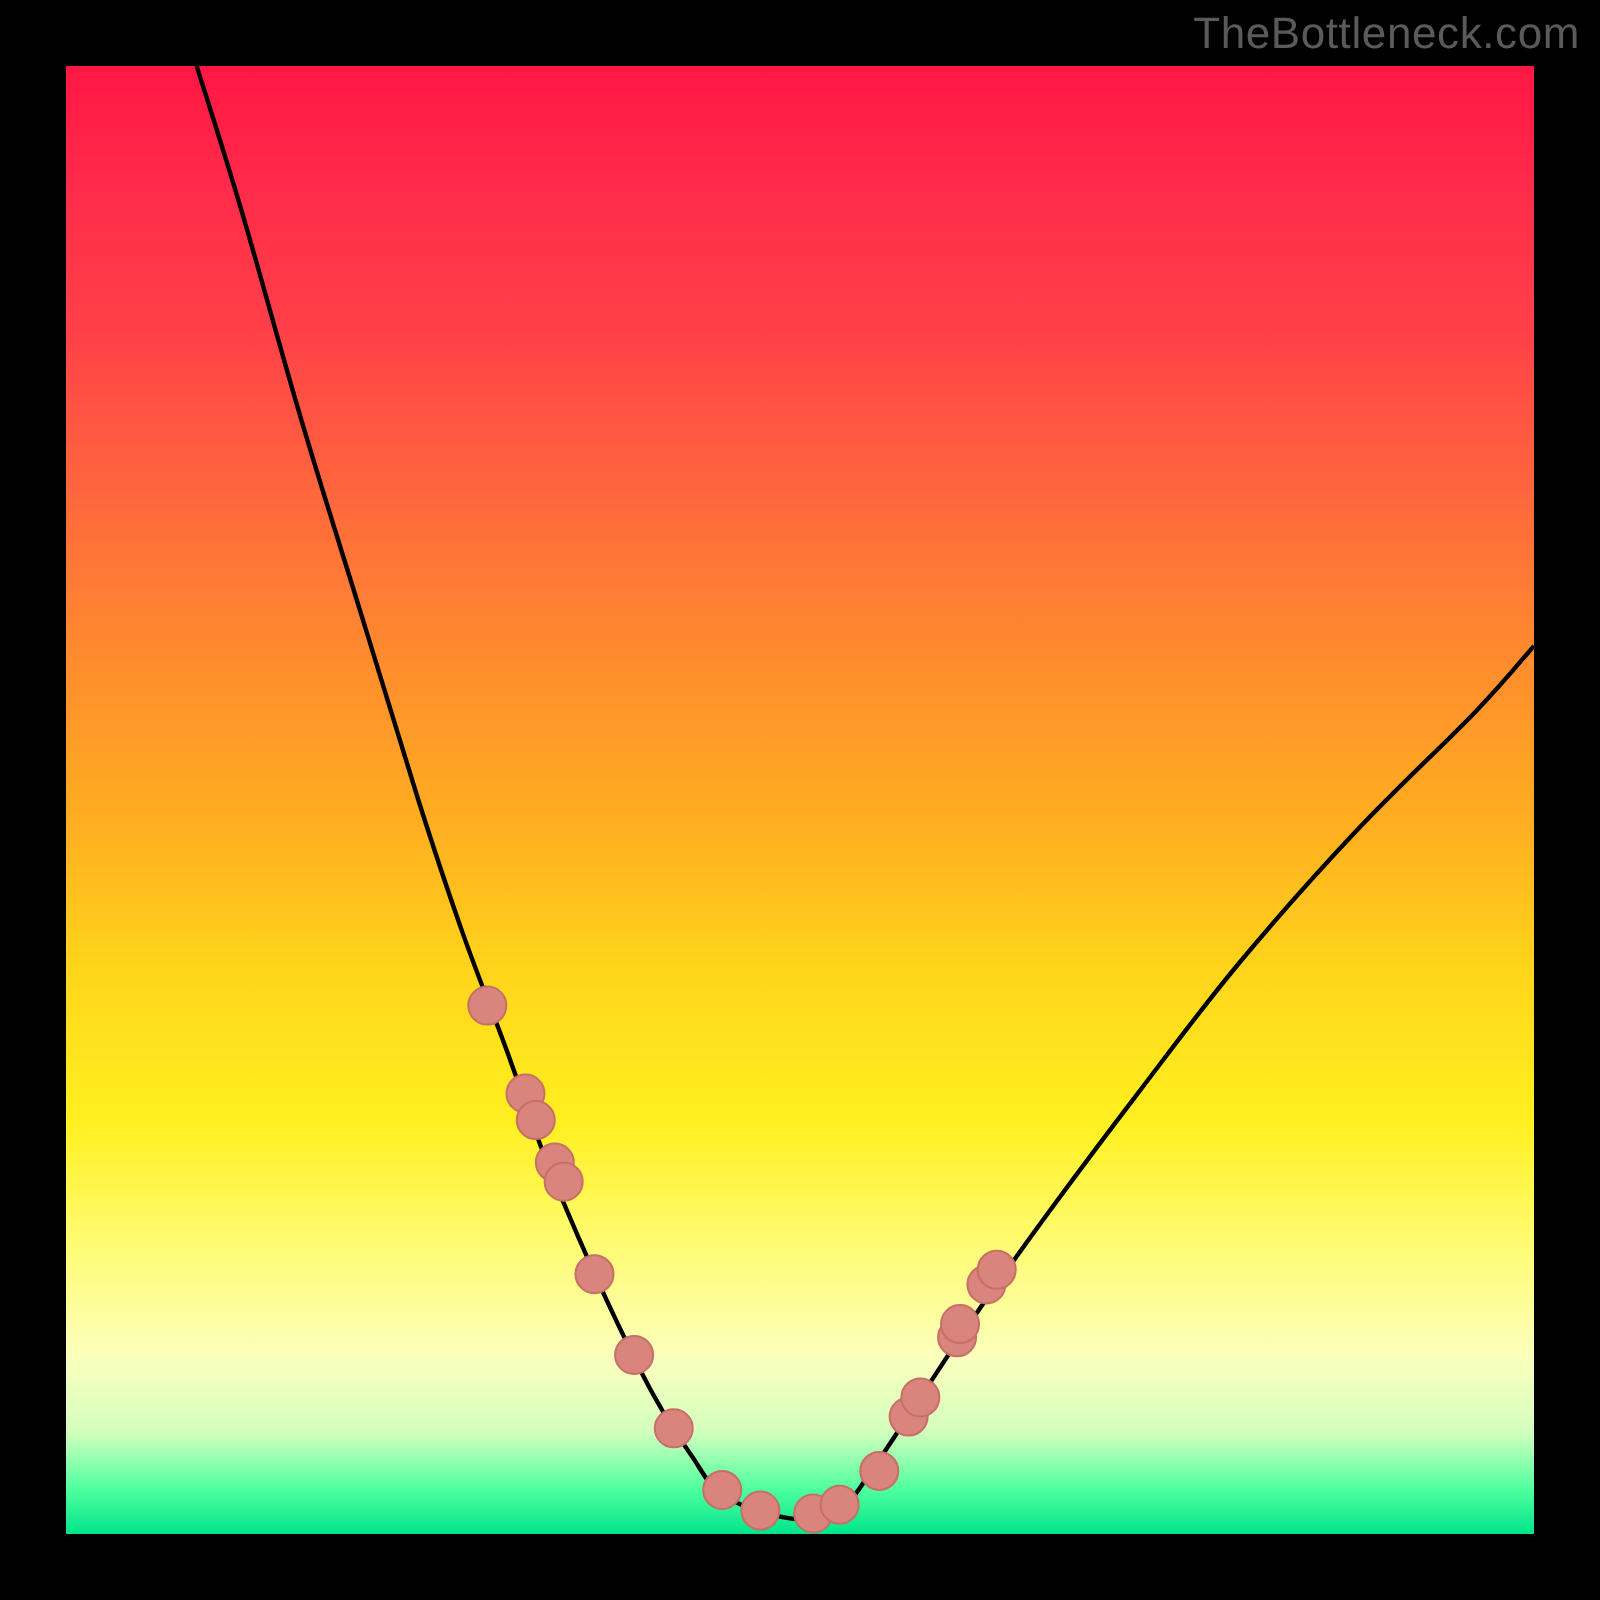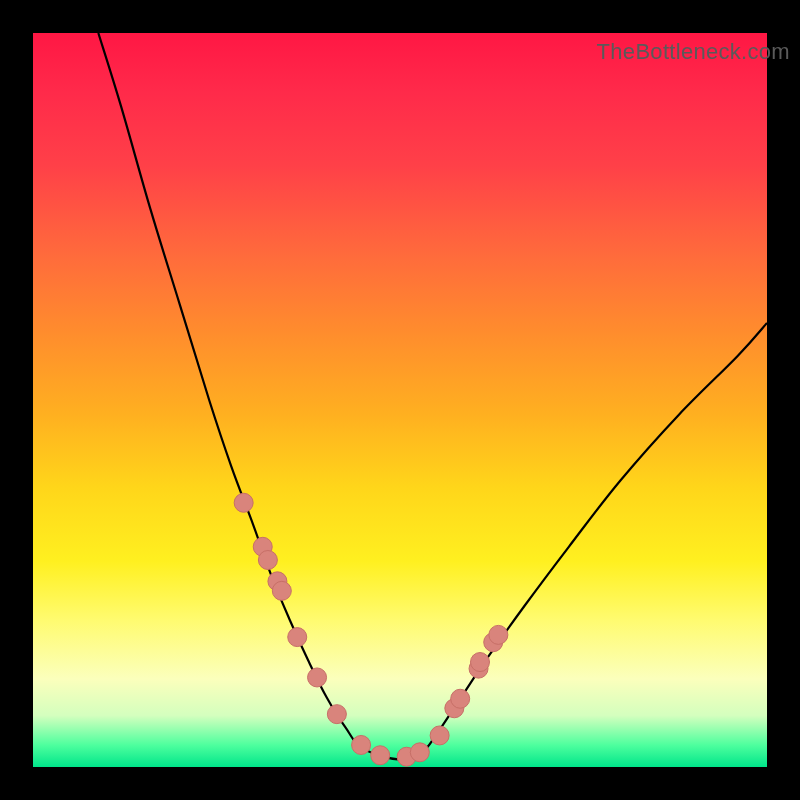--- a/index.html
+++ b/index.html
@@ -52,21 +52,20 @@
   }
   .watermark {
     position: absolute;
     top: 4px;
     right: 10px;
     color: #5a5a5a;
     font-size: 22px;
     font-weight: 500;
     letter-spacing: 0.3px;
     user-select: none;
-    margin-top: 35px;
   }
 </style>
 </head>
 <body>
 
 <div class="frame">
 
   <div class="plot-area"></div>
 
   <svg class="svg-layer" viewBox="0 0 734 734" preserveAspectRatio="none">

